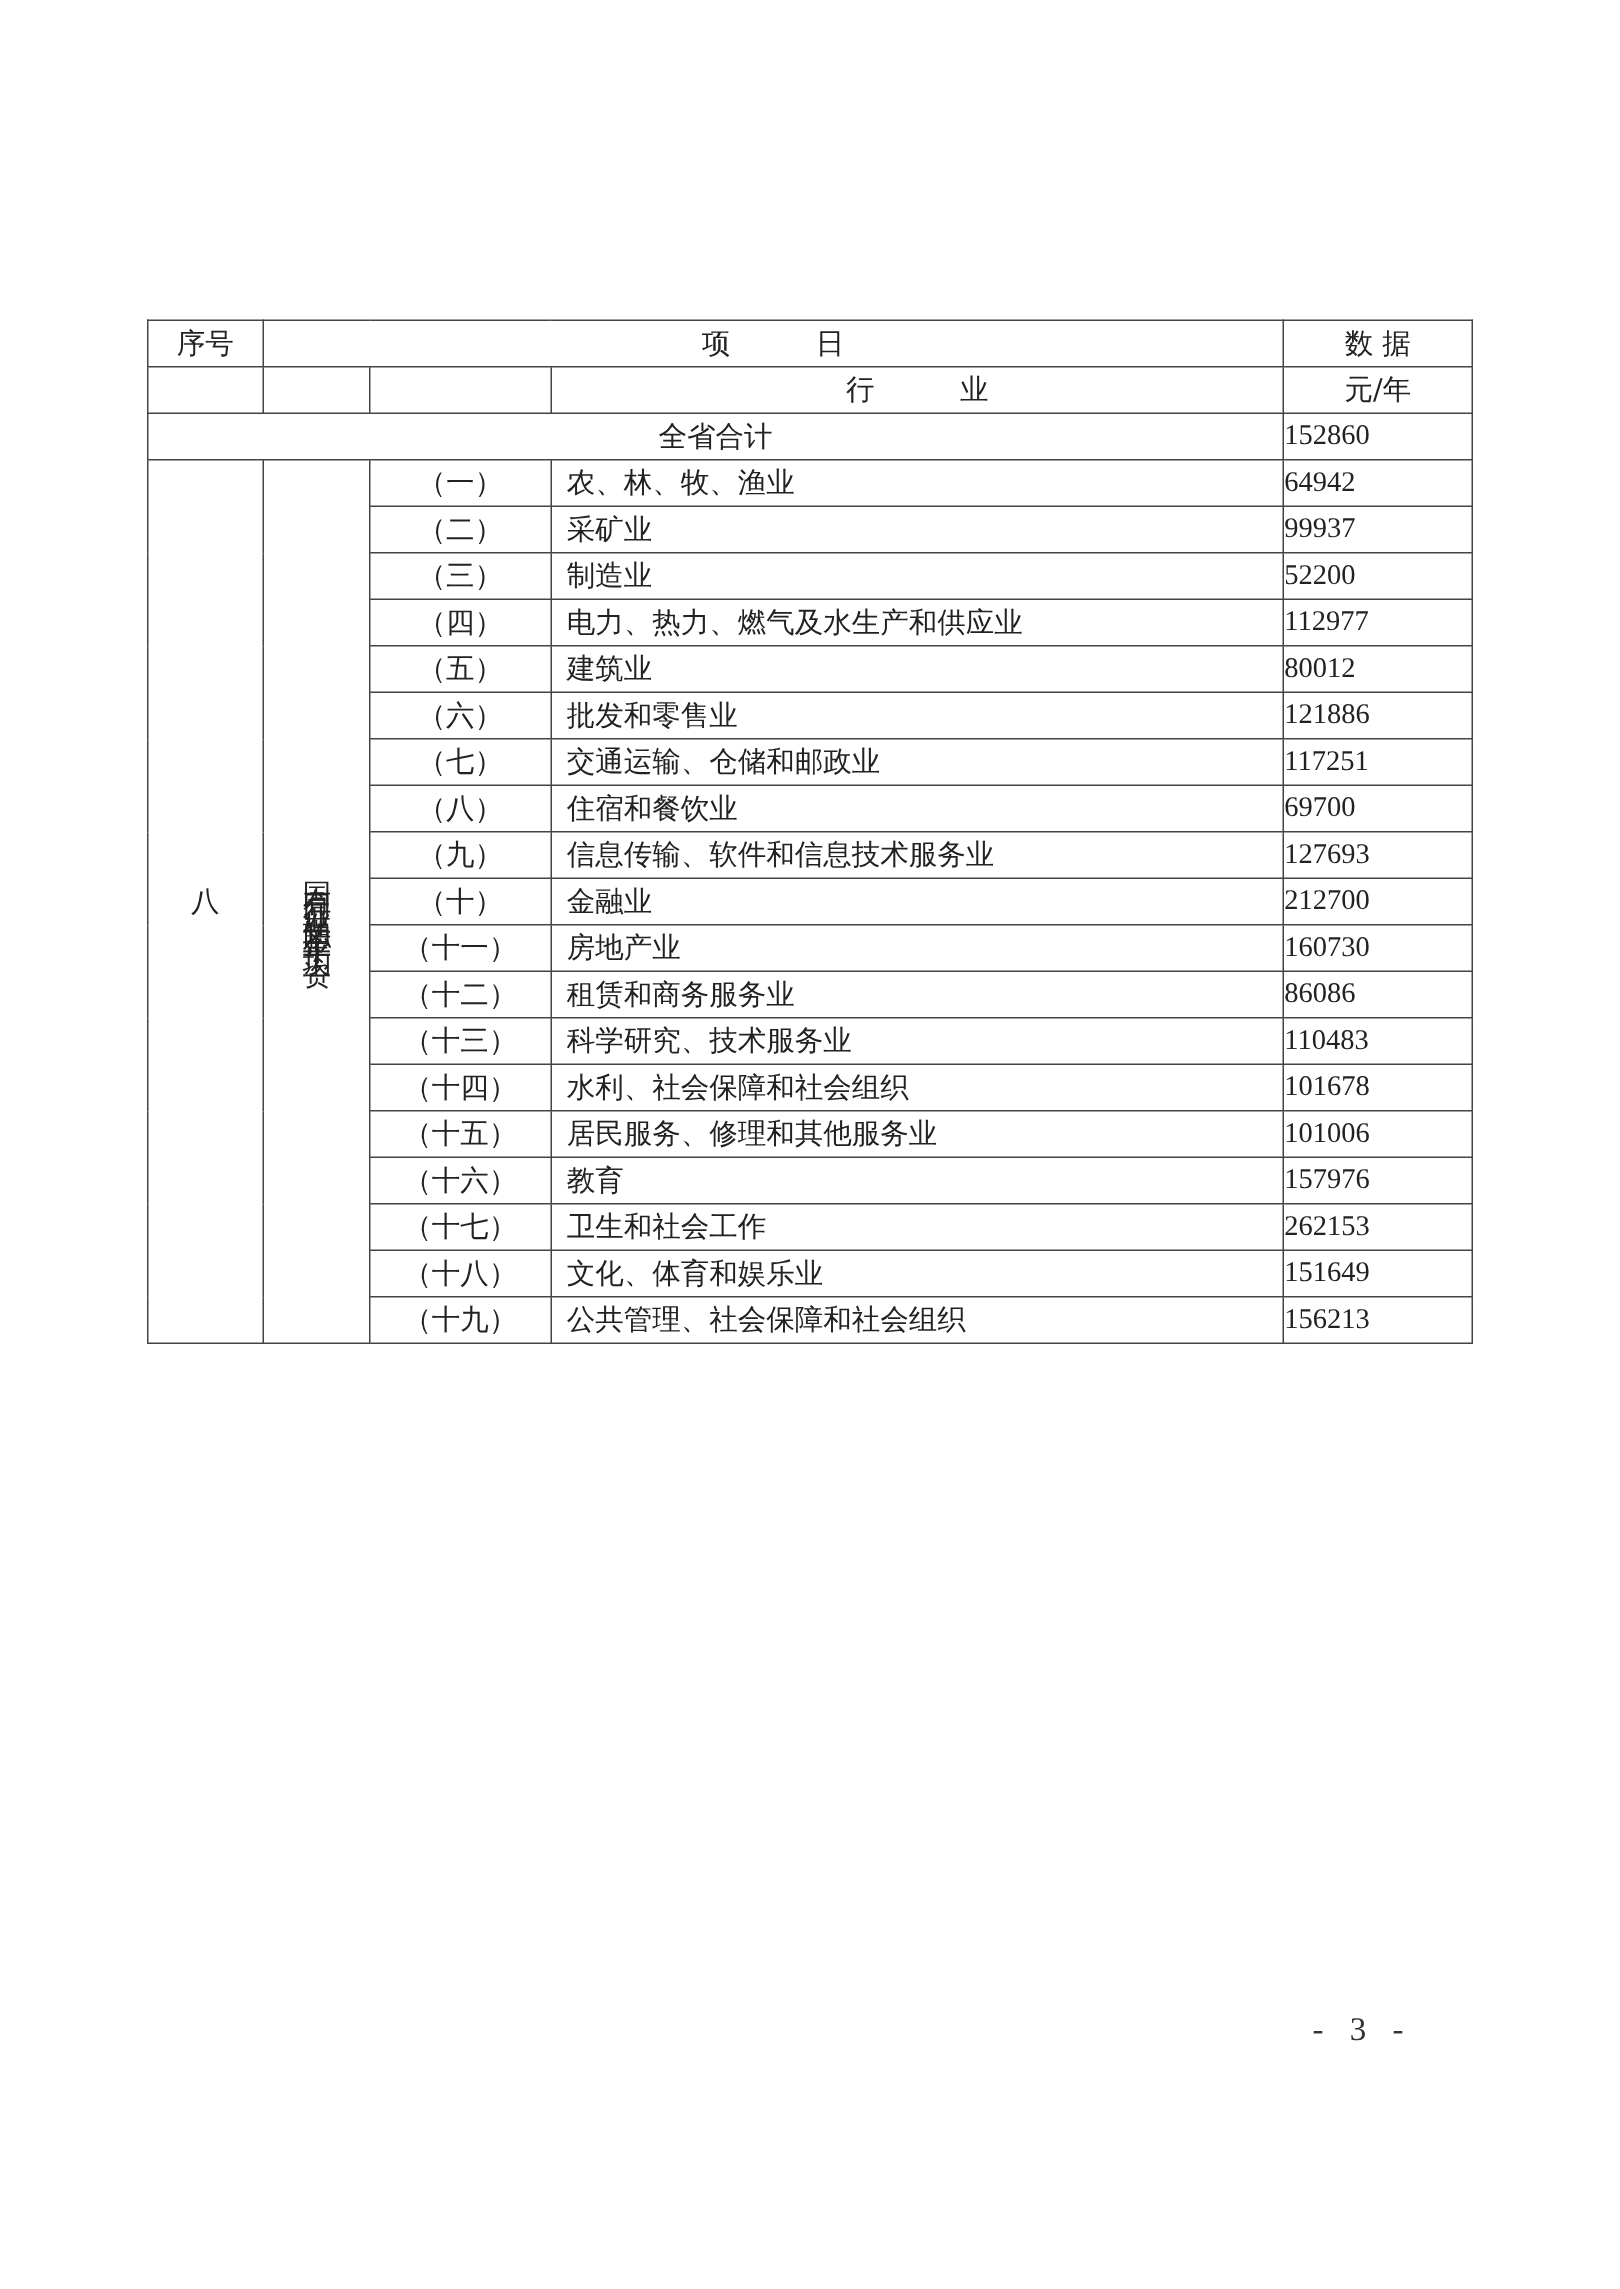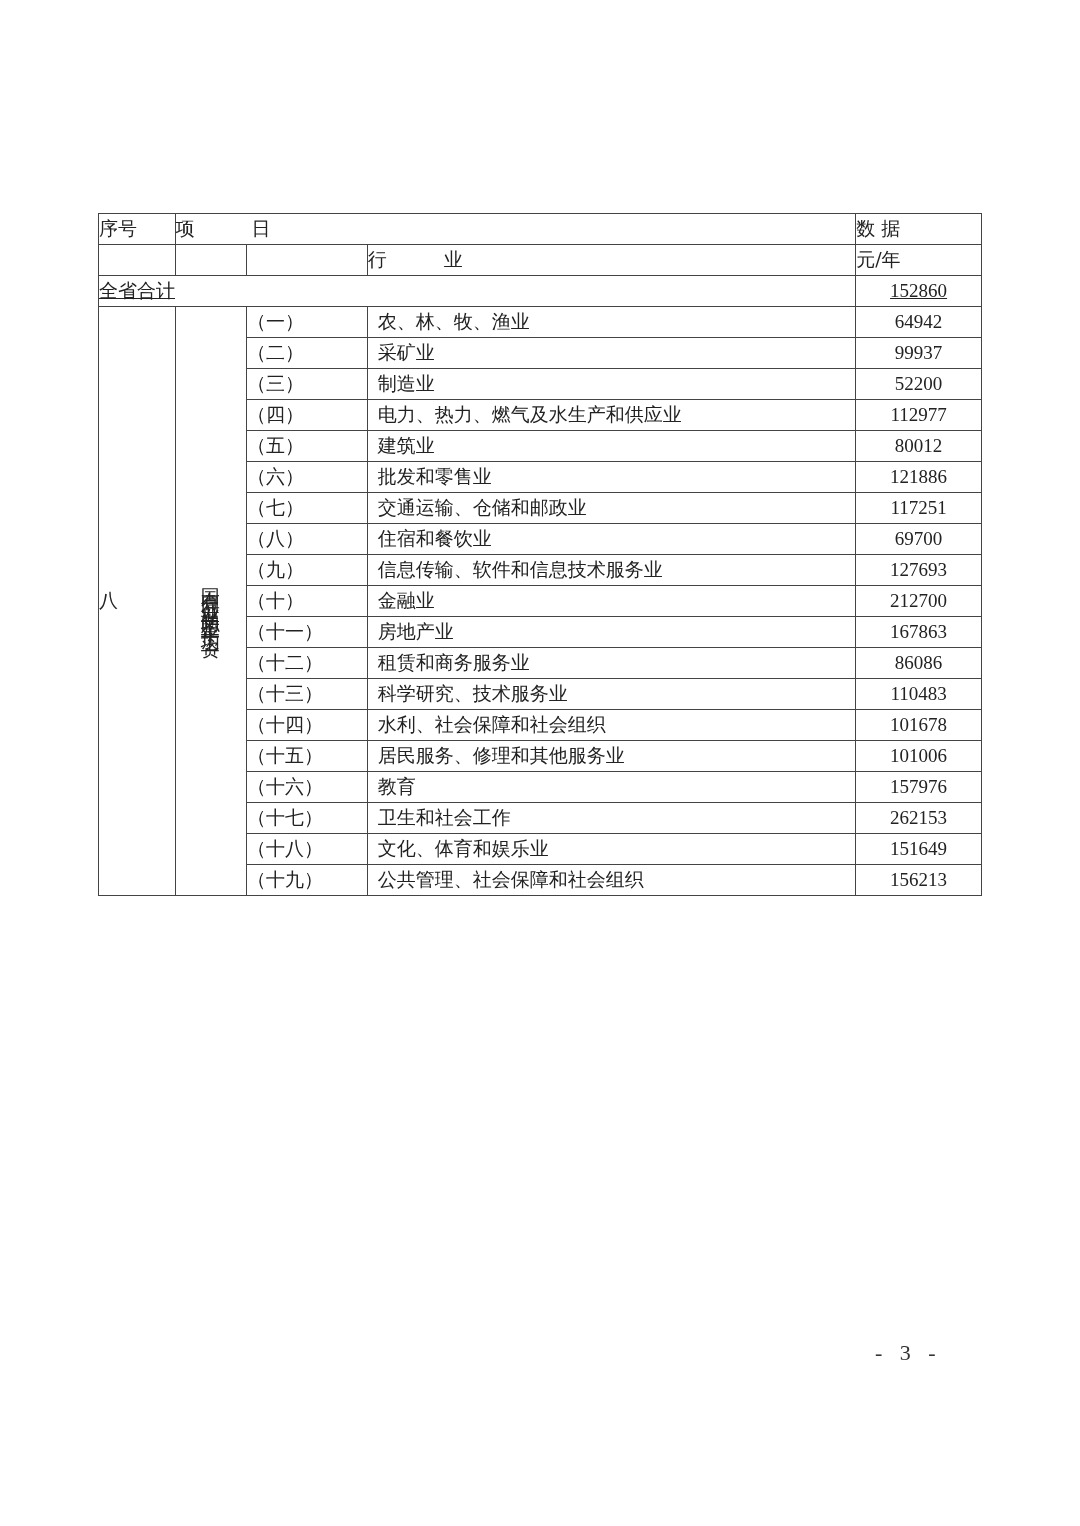--- a/index.html
+++ b/index.html
@@ -1,24 +1,24 @@
 <!DOCTYPE html>
 <html><head>
 <meta charset="utf-8">
 <style>
   html, body { margin: 0; padding: 0; background: #ffffff; }
   body { width: 1080px; height: 1526px; position: relative; font-family: "DejaVu Serif", "Liberation Serif", serif; color: #222; overflow: hidden; }
   table.wage { position: absolute; left: 98px; top: 213px; width: 884px; border-collapse: collapse; table-layout: fixed; }
   table.wage td { border: 1.5px solid #444; padding: 0; font-size: 19px; height: 30px; vertical-align: middle; }
   .c1 { width: 76px; } .c2 { width: 71px; } .c3 { width: 120px; } .c4 { width: 485px; } .c5 { width: 125px; }
-  .center { }
+  .center { text-align: center; }
   .left { text-align: left; padding-left: 10px !important; margin-left: 25px; }
-  .num { text-align: center; font-family: "Liberation Serif", serif; font-size: 20px; }
+  .num { font-family: "Liberation Serif", serif; font-size: 20px; }
   .head-row td { height: 33px; }
-  .total-row td { height: 40px; text-decoration: underline; }
+  .total-row td { height: 40px; }
   .vert { writing-mode: vertical-rl; text-orientation: upright; letter-spacing: 4px; margin: 0 auto; font-size: 19px; line-height: 1; }
   .page-num { position: absolute; left: 875px; top: 1340px; font-size: 22px; font-family: "Liberation Serif", serif; color: #333; letter-spacing: 6px; }
 </style>
 </head>
 <body>
 
 <table class="wage">
   <colgroup>
       <col class="c1">
       <col class="c2">
@@ -93,21 +93,21 @@
         <td class="num">127693</td>
       </tr>
       <tr>
         <td class="center">（十）</td>
         <td class="left">金融业</td>
         <td class="num">212700</td>
       </tr>
       <tr>
         <td class="center">（十一）</td>
         <td class="left">房地产业</td>
-        <td class="num">167863</td>
+        <td class="num">160730</td>
       </tr>
       <tr>
         <td class="center">（十二）</td>
         <td class="left">租赁和商务服务业</td>
         <td class="num">86086</td>
       </tr>
       <tr>
         <td class="center">（十三）</td>
         <td class="left">科学研究、技术服务业</td>
         <td class="num">110483</td>

